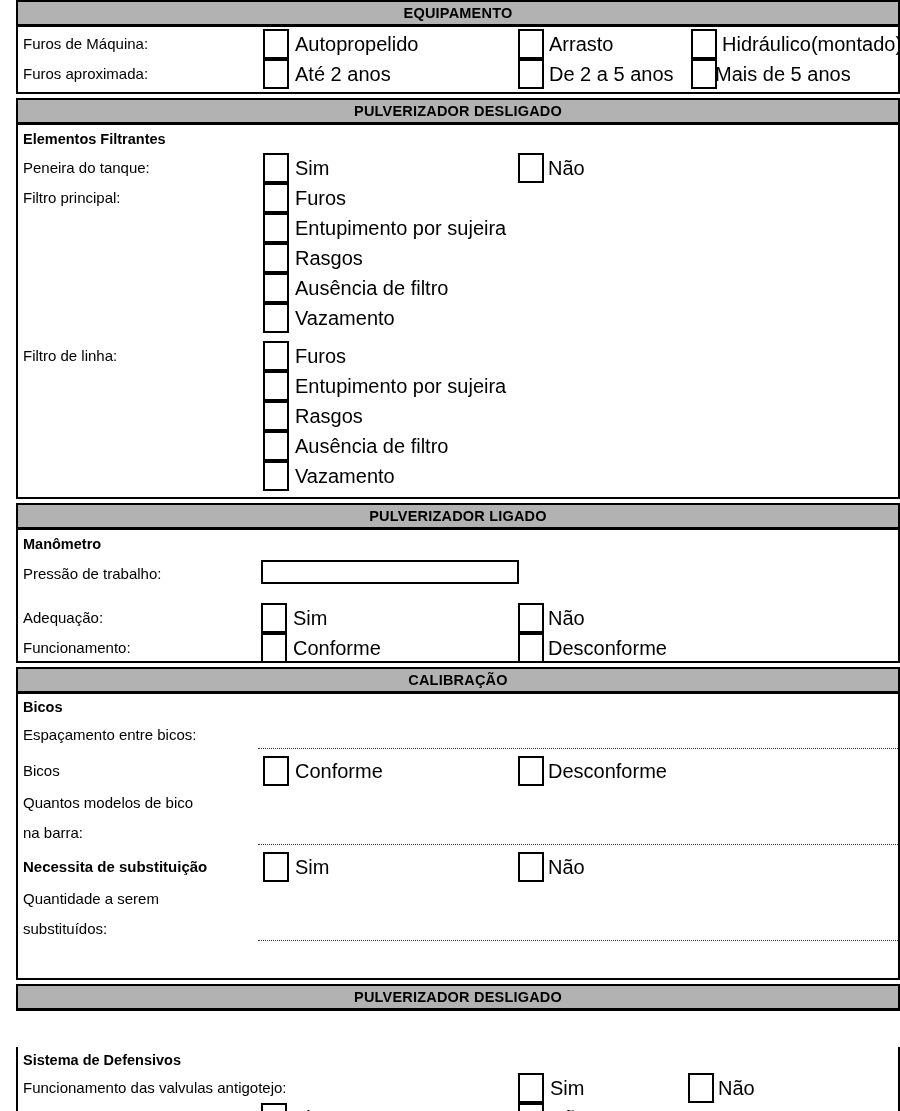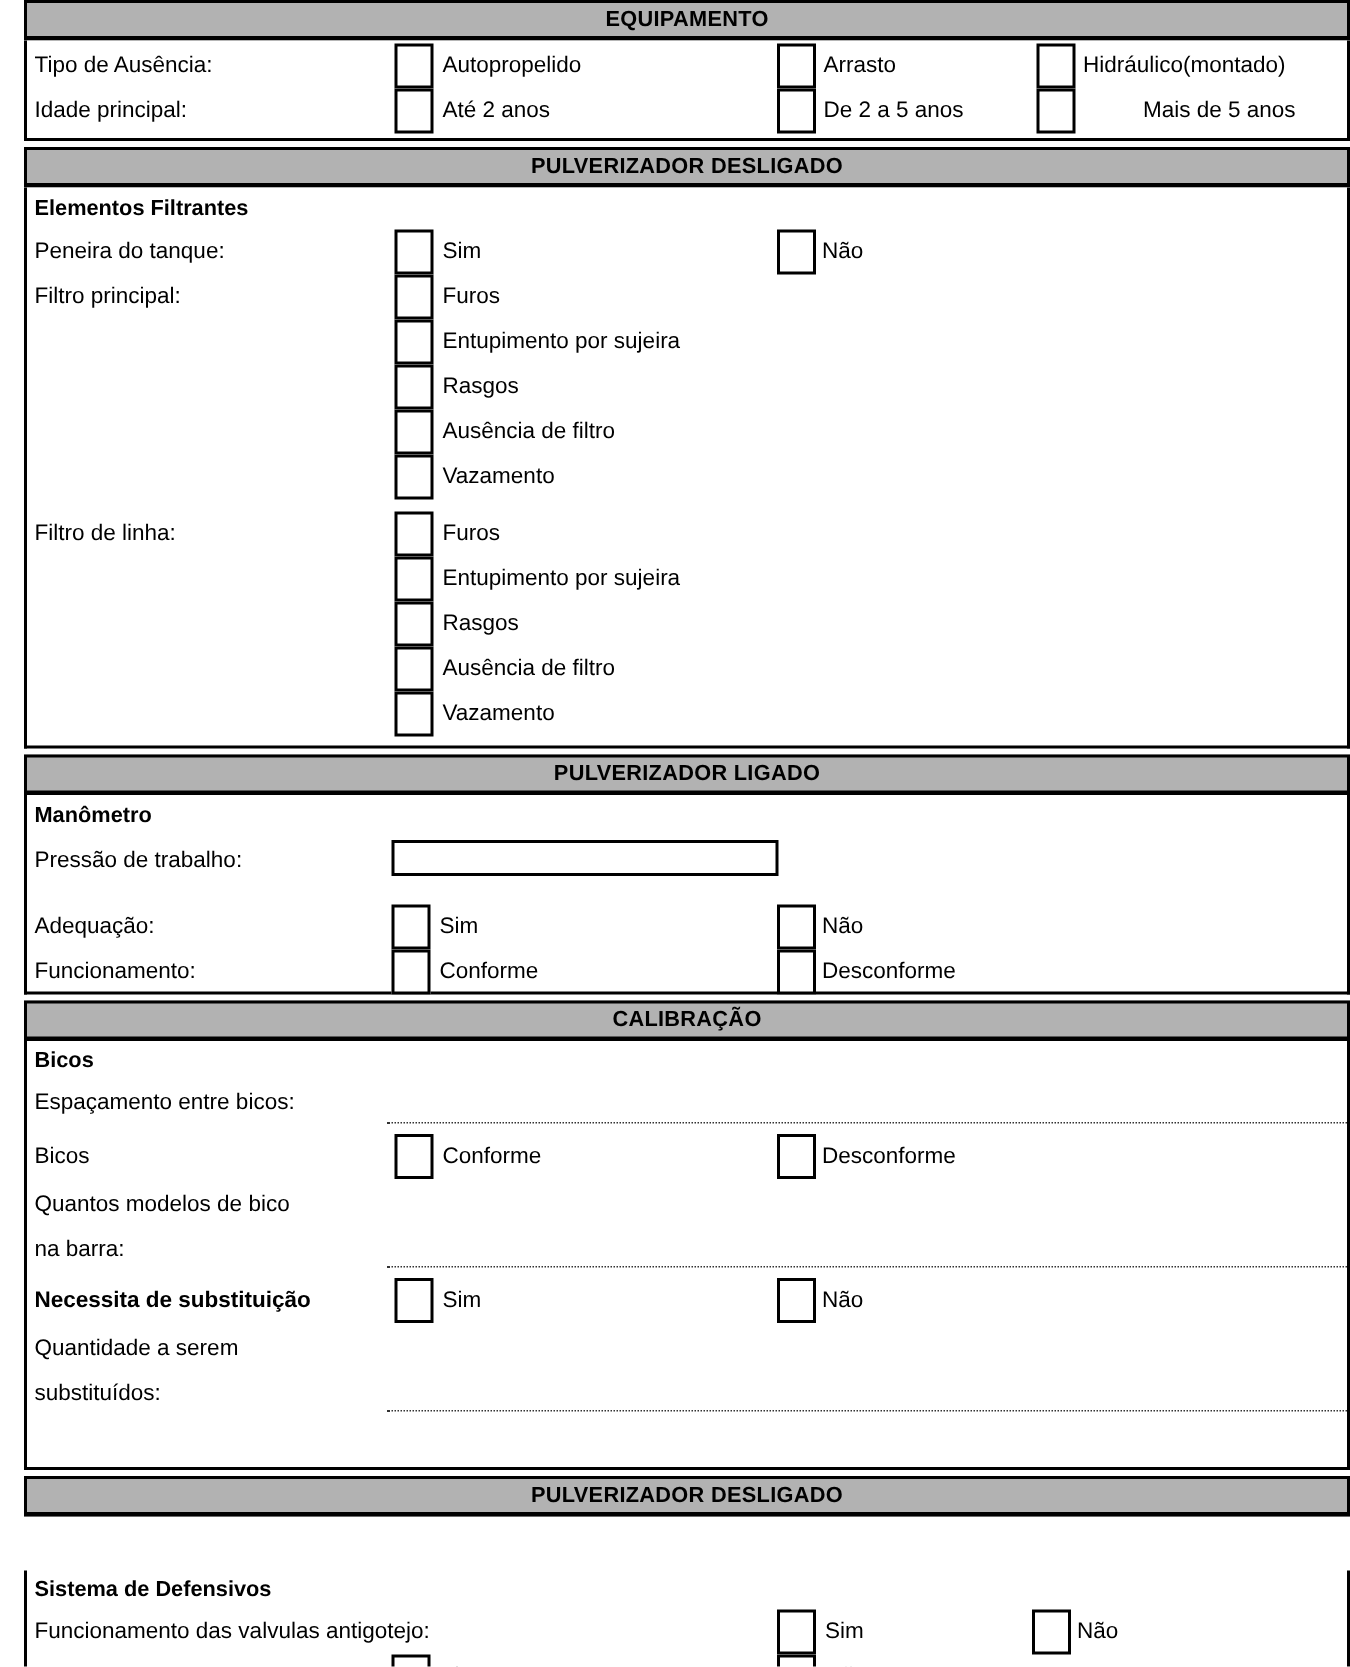--- a/index.html
+++ b/index.html
@@ -62,21 +62,21 @@
   .cb {
     position: absolute;
     width: 26px;
     height: 30px;
     border: 2.5px solid #000000;
     background: #ffffff;
   }
 
   .cbl {
     position: absolute;
-    font-size: 15px;
+    font-size: 20px;
     line-height: 30px;
     white-space: nowrap;
   }
 
   
   .inbox {
     position: absolute;
     border: 2.5px solid #000000;
     background: #ffffff;
     height: 24px;
@@ -95,37 +95,37 @@
 <body>
 
 <div class="form">
 
   <div class="sec-head">
     <span>EQUIPAMENTO</span>
   </div>
   <div class="sec-body" style="height:67px;">
 
     <div class="row" style="height:30px; top:2px; position:relative;">
-      <span class="lbl">Tipo de Ausência:</span>
+      <span class="lbl">Furos de Máquina:</span>
       <span class="cb" style="left:245px; top:0;"></span>
       <span class="cbl" style="left:277px;">Autopropelido</span>
       <span class="cb" style="left:500px; top:0;"></span>
       <span class="cbl" style="left:531px;">Arrasto</span>
       <span class="cb" style="left:673px; top:0;"></span>
       <span class="cbl" style="left:704px;">Hidráulico(montado)</span>
     </div>
 
     <div class="row" style="height:30px; top:2px; position:relative;">
-      <span class="lbl">Idade principal:</span>
+      <span class="lbl">Furos aproximada:</span>
       <span class="cb" style="left:245px; top:0;"></span>
       <span class="cbl" style="left:277px;">Até 2 anos</span>
       <span class="cb" style="left:500px; top:0;"></span>
       <span class="cbl" style="left:531px;">De 2 a 5 anos</span>
       <span class="cb" style="left:673px; top:0;"></span>
-      <span class="cbl" style="left:744px;">Mais de 5 anos</span>
+      <span class="cbl" style="left:697px;">Mais de 5 anos</span>
     </div>
   </div>
 
   <div class="sec-head" style="margin-top:4px;">
     <span>PULVERIZADOR DESLIGADO</span>
   </div>
   <div class="sec-body" style="height:374px;">
     <div class="row" style="height:28px;">
       <span class="lbl bold" style="line-height:28px;">Elementos Filtrantes</span>
     </div>

